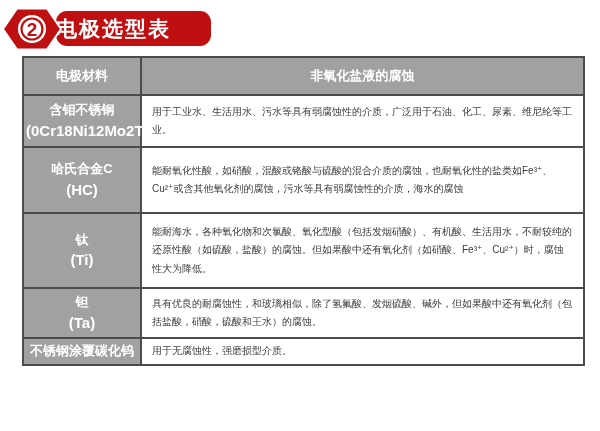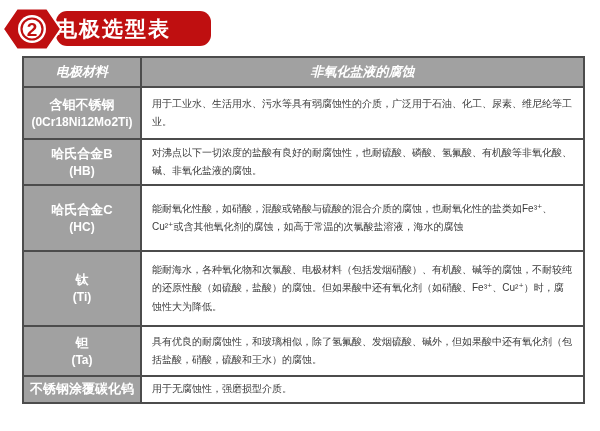--- a/index.html
+++ b/index.html
@@ -38,26 +38,26 @@
   table.spec th, table.spec td { border: 2px solid var(--border); }
   table.spec th {
     background: var(--gray); color: #ffffff;
     font-size: 13px; font-weight: bold; height: 30px; padding: 2px;
   }
   td.mat {
     background: var(--gray); color: #ffffff;
     font-weight: bold; text-align: center;
     font-size: 13px; line-height: 1.4; padding: 2px;
   }
-  td.mat .sub { font-size: 12px; font-weight: bold; }
+  td.mat .sub { font-size: 15px; font-weight: bold; }
   td.desc {
     color: var(--text); font-size: 10px; line-height: 1.85;
     padding: 3px 10px; text-align: left; vertical-align: middle;
   }
-  tr.h30 { height: 30px; font-style: italic; }
+  tr.h30 { height: 38px; }
   tr.h52 { height: 52px; }
   tr.h46 { height: 46px; }
   tr.h66 { height: 66px; }
   tr.h75 { height: 75px; }
   tr.h50 { height: 50px; }
   tr.h24 { height: 24px; }
 </style>
 </head>
 <body>
 
@@ -86,40 +86,33 @@
       </tr>
     </thead>
     <tbody>
       <tr class="h52">
         <td class="mat">
           <div>含钼不锈钢</div>
           <div class="sub">(0Cr18Ni12Mo2Ti)</div>
         </td>
         <td class="desc">用于工业水、生活用水、污水等具有弱腐蚀性的介质，广泛用于石油、化工、尿素、维尼纶等工业。</td>
       </tr>
-      <tr class="h46">
-        <td class="mat">
-          <div>哈氏合金B</div>
-          <div class="sub">(HB)</div>
-        </td>
-        <td class="desc">对沸点以下一切浓度的盐酸有良好的耐腐蚀性，也耐硫酸、磷酸、氢氟酸、有机酸等非氧化酸、碱、非氧化盐液的腐蚀。</td>
-      </tr>
       <tr class="h66">
         <td class="mat">
           <div>哈氏合金C</div>
           <div class="sub">(HC)</div>
         </td>
-        <td class="desc">能耐氧化性酸，如硝酸，混酸或铬酸与硫酸的混合介质的腐蚀，也耐氧化性的盐类如Fe³⁺、Cu²⁺或含其他氧化剂的腐蚀，如高于常温的次氯酸盐溶液，海水的腐蚀</td>
+        <td class="desc">能耐氧化性酸，如硝酸，混酸或铬酸与硫酸的混合介质的腐蚀，也耐氧化性的盐类如Fe³⁺、Cu²⁺或含其他氧化剂的腐蚀，污水等具有弱腐蚀性的介质，海水的腐蚀</td>
       </tr>
       <tr class="h75">
         <td class="mat">
           <div>钛</div>
           <div class="sub">(Ti)</div>
         </td>
-        <td class="desc">能耐海水，各种氧化物和次氯酸、电极材料（包括发烟硝酸）、有机酸、碱等的腐蚀，不耐较纯的还原性酸（如硫酸，盐酸）的腐蚀。但如果酸中还有氧化剂（如硝酸、Fe³⁺、Cu²⁺）时，腐蚀性大为降低。</td>
+        <td class="desc">能耐海水，各种氧化物和次氯酸、氧化型酸（包括发烟硝酸）、有机酸、生活用水，不耐较纯的还原性酸（如硫酸，盐酸）的腐蚀。但如果酸中还有氧化剂（如硝酸、Fe³⁺、Cu²⁺）时，腐蚀性大为降低。</td>
       </tr>
       <tr class="h50">
         <td class="mat">
           <div>钽</div>
           <div class="sub">(Ta)</div>
         </td>
         <td class="desc">具有优良的耐腐蚀性，和玻璃相似，除了氢氟酸、发烟硫酸、碱外，但如果酸中还有氧化剂（包括盐酸，硝酸，硫酸和王水）的腐蚀。</td>
       </tr>
       <tr class="h24">
         <td class="mat">

